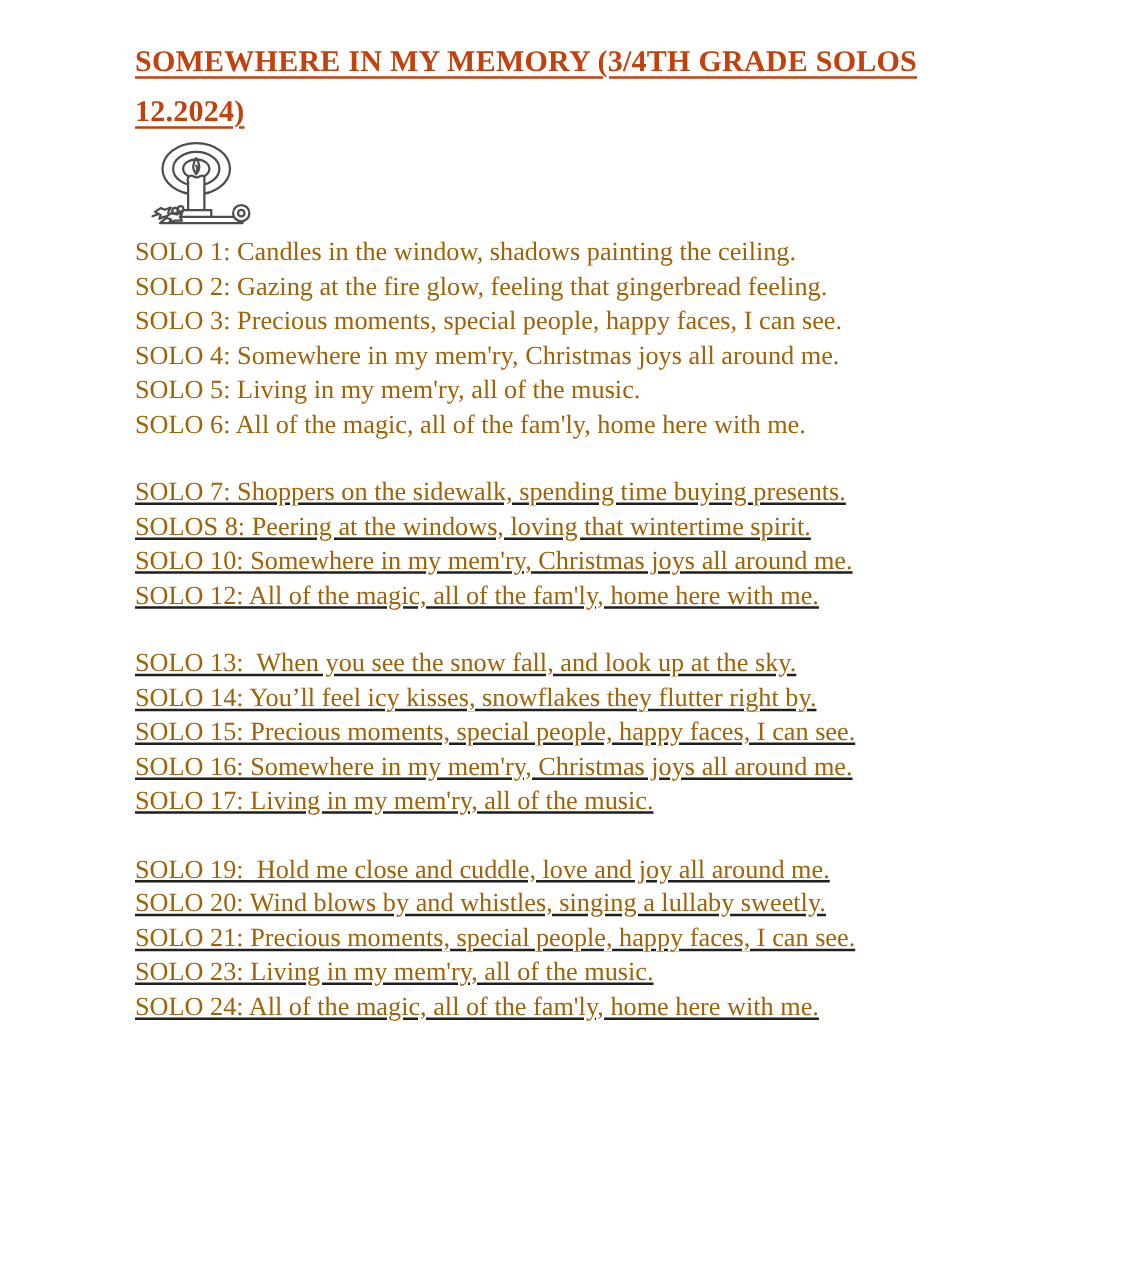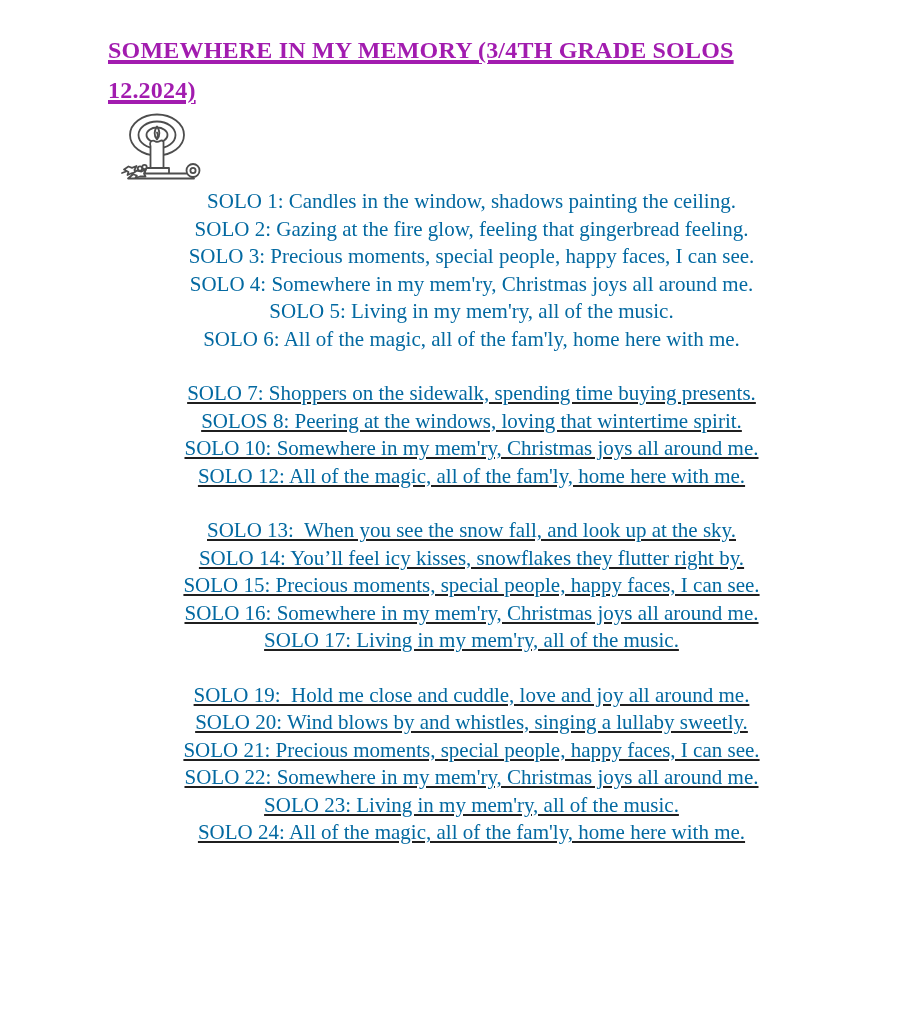--- a/index.html
+++ b/index.html
@@ -15,23 +15,22 @@
   .page {
     width: 915px;
     height: 1023px;
     padding: 30px 80px 0 108px;
   }
   h1.doc-title {
     margin: 0;
     font-size: 24px;
     font-weight: bold;
     line-height: 40px;
-    color: #a21caf;
+    color: #c2410c;
     letter-spacing: 0.2px;
-    text-decoration: underline;
   }
   h1.doc-title .title-line {
     display: block;
     text-decoration: underline;
     text-decoration-thickness: 2px;
     text-underline-offset: 4px;
     white-space: pre-wrap;
   }
   .candle-wrap {
     margin: 2px 0 0 2px;
@@ -41,22 +40,21 @@
   .candle-wrap svg { display: block; width: 96px; height: 68px; }
   .stanza { margin: 0; padding: 0; }
   .stanza-first { margin-top: 8px; }
   .stanza + .stanza { margin-top: 27px; text-decoration: underline; }
   p.line {
     margin: 0;
     padding: 0;
     font-size: 21px;
     line-height: 27.5px;
     white-space: pre-wrap;
-    color: #0369a1;
-    text-align: center;
+    color: #a16207;
   }
 </style>
 </head>
 <body>
 
 <main class="page">
 
   <h1 class="doc-title">
     <span class="title-line">SOMEWHERE IN MY MEMORY (3/4TH GRADE SOLOS</span>
     <span class="title-line">12.2024)</span>
@@ -110,18 +108,17 @@
     <p class="line">SOLO 14: You’ll feel icy kisses, snowflakes they flutter right by.</p>
     <p class="line">SOLO 15: Precious moments, special people, happy faces, I can see.</p>
     <p class="line">SOLO 16: Somewhere in my mem'ry, Christmas joys all around me.</p>
     <p class="line">SOLO 17: Living in my mem'ry, all of the music.</p>
   </section>
 
   <section class="stanza">
     <p class="line">SOLO 19:  Hold me close and cuddle, love and joy all around me.</p>
     <p class="line">SOLO 20: Wind blows by and whistles, singing a lullaby sweetly.</p>
     <p class="line">SOLO 21: Precious moments, special people, happy faces, I can see.</p>
-    <p class="line">SOLO 22: Somewhere in my mem'ry, Christmas joys all around me.</p>
     <p class="line">SOLO 23: Living in my mem'ry, all of the music.</p>
     <p class="line">SOLO 24: All of the magic, all of the fam'ly, home here with me.</p>
   </section>
 
 </main>
 
 </body></html>

